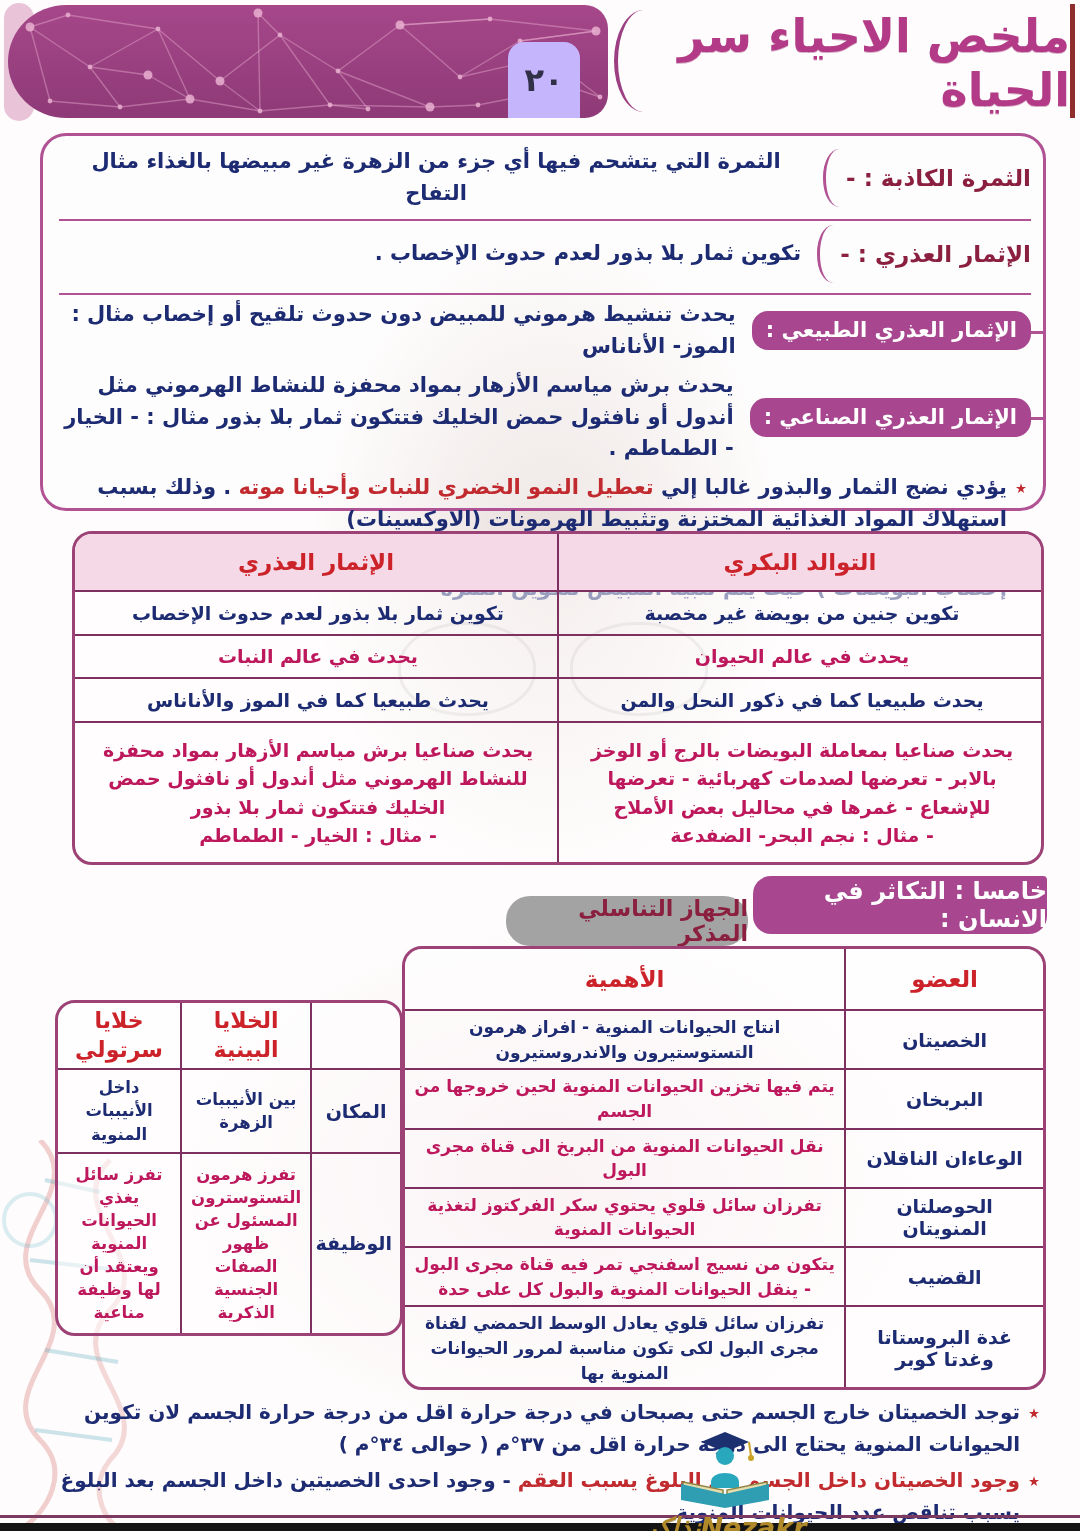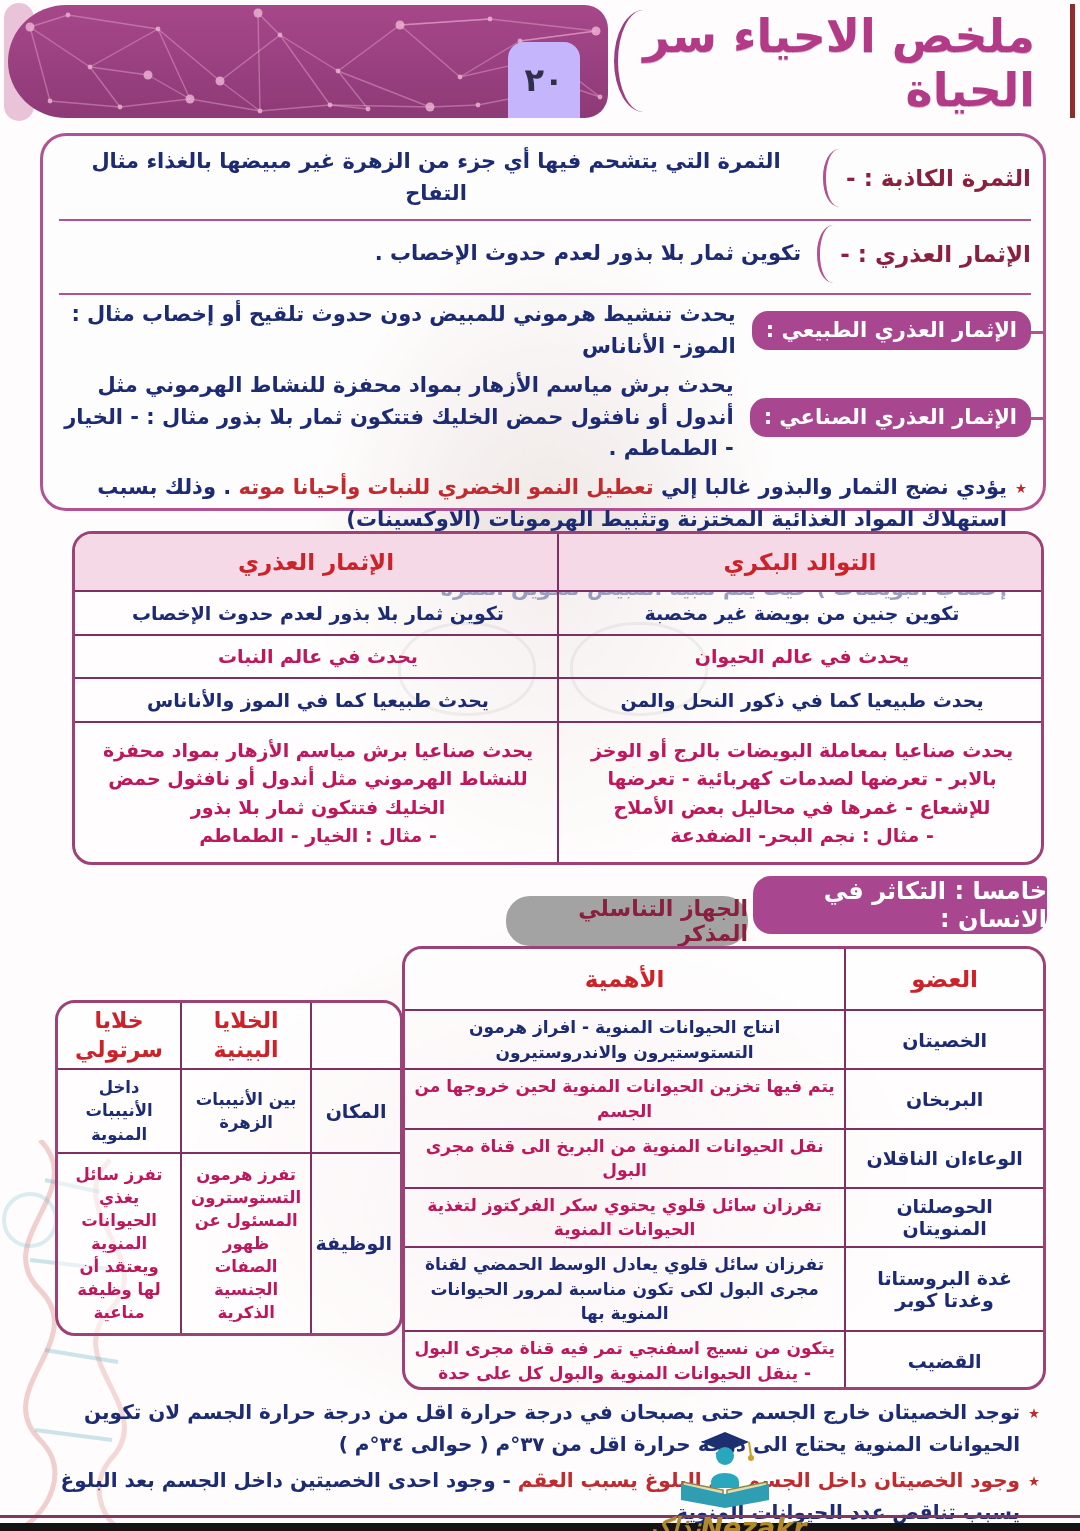--- a/index.html
+++ b/index.html
@@ -29,21 +29,21 @@
     border-radius:22px 24px 24px 22px; overflow:hidden;
     border-top-left-radius:60px 58px; border-bottom-left-radius:60px 58px;}
   .banner svg{position:absolute; inset:0;}
   .banner-arc{position:absolute; left:614px; top:10px; width:30px; height:102px;
     border-left:4px solid #9c3f82;
     border-top-left-radius:30px 52px; border-bottom-left-radius:30px 52px;}
   .page-tab{position:absolute; left:508px; top:42px; width:72px; height:76px;
     background:#c4b5fd; border-radius:16px 16px 0 0;
     display:flex; align-items:center; justify-content:center;
     color:#303048; font-size:32px;}
-  .page-title{position:absolute; left:615px; top:28px; width:420px; height:70px;
+  .page-title{position:absolute; left:650px; top:28px; width:420px; height:70px;
     color:#b23a86; font-size:46px; display:flex; align-items:center; justify-content:center;
     letter-spacing:-1px; text-shadow:0 1px 0 rgba(150,40,110,0.35);}
   .red-edge{position:absolute; left:1070px; top:4px; width:5px; height:114px; background:#8f2c2c;}
   
   .defs-box{position:absolute; left:40px; top:133px; width:1006px; height:378px;
     border:3px solid #b05294; border-radius:26px;
     display:flex; flex-direction:column; justify-content:space-between;
     padding:6px 12px 8px 16px; box-sizing:border-box; background:rgba(255,255,255,0.25);}
   .def-row{position:relative; display:flex; align-items:center; gap:10px; padding:4px 0;}
   .def-row.sep{border-bottom:2px solid #b05294; padding-bottom:10px;}
@@ -299,26 +299,26 @@
           </tr>
           <tr>
             <td class="organ">الوعاءان الناقلان</td>
             <td class="importance red">نقل الحيوانات المنوية من البربخ الى قناة مجرى البول</td>
           </tr>
           <tr>
             <td class="organ">الحوصلتان المنويتان</td>
             <td class="importance red">تفرزان سائل قلوي يحتوي سكر الفركتوز لتغذية الحيوانات المنوية</td>
           </tr>
           <tr>
+            <td class="organ">القضيب</td>
+            <td class="importance red">يتكون من نسيج اسفنجي تمر فيه قناة مجرى البول - ينقل الحيوانات المنوية والبول كل على حدة</td>
+          </tr>
+          <tr>
             <td class="organ">غدة البروستاتا وغدتا كوبر</td>
             <td class="importance navy">تفرزان سائل قلوي يعادل الوسط الحمضي لقناة مجرى البول لكى تكون مناسبة لمرور الحيوانات المنوية بها</td>
-          </tr>
-          <tr>
-            <td class="organ">القضيب</td>
-            <td class="importance red">يتكون من نسيج اسفنجي تمر فيه قناة مجرى البول - ينقل الحيوانات المنوية والبول كل على حدة</td>
           </tr>
         </tbody>
     </table>
   </div>
 
   <div class="tbl-wrap cel-wrap">
     <table class="cel">
       <colgroup>
           <col class="c-lbl">
           <col class="c-bin">

